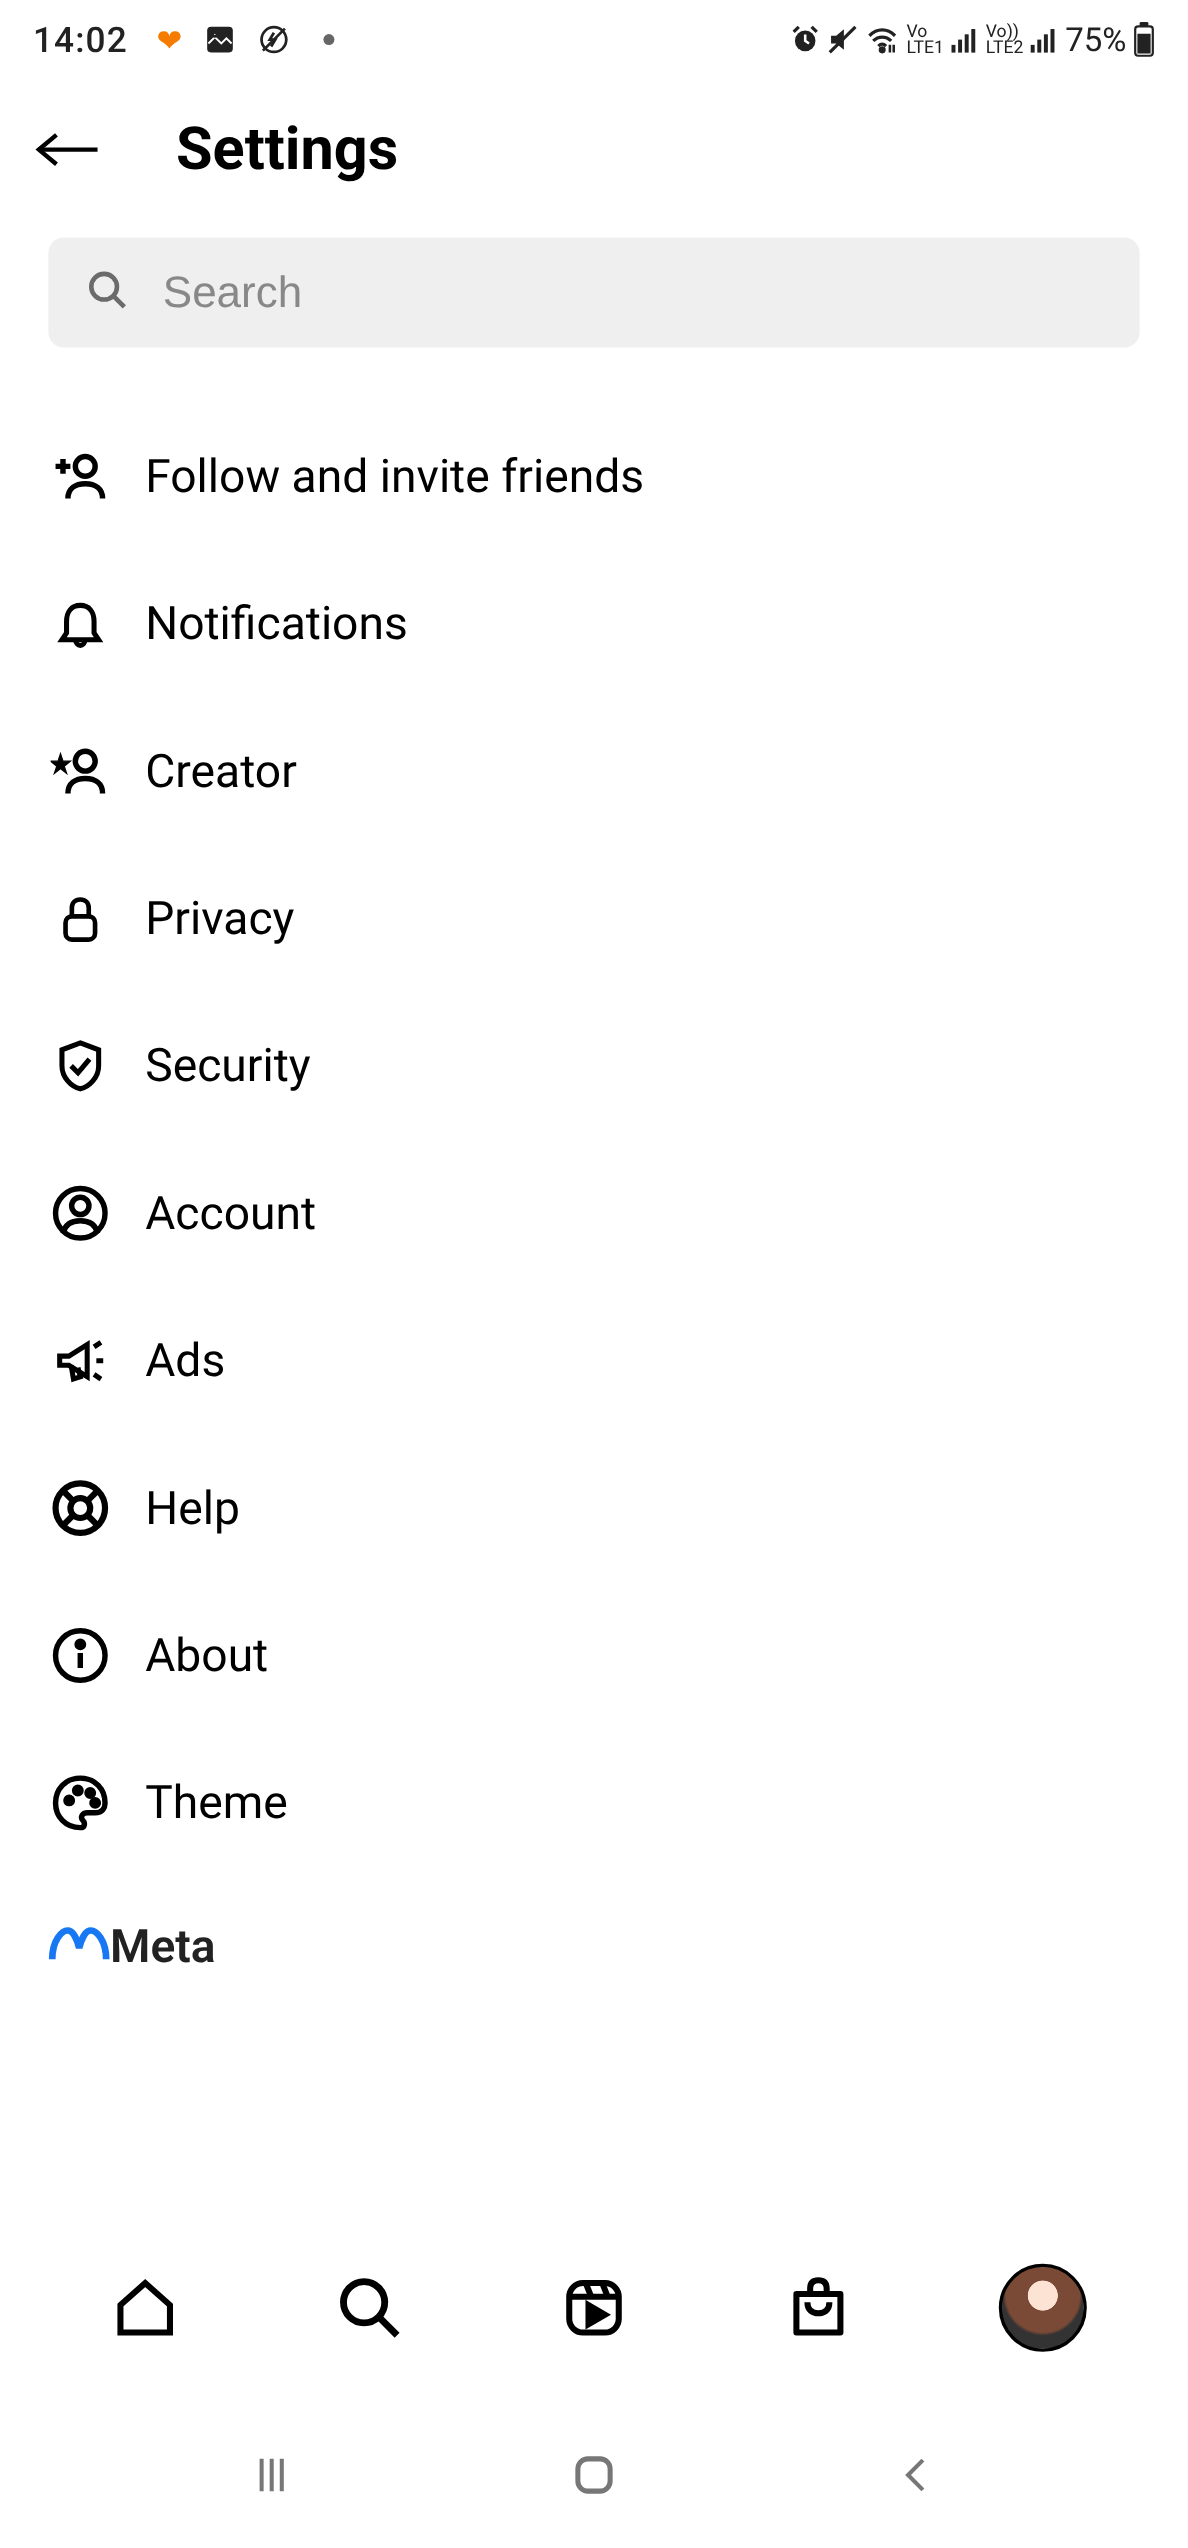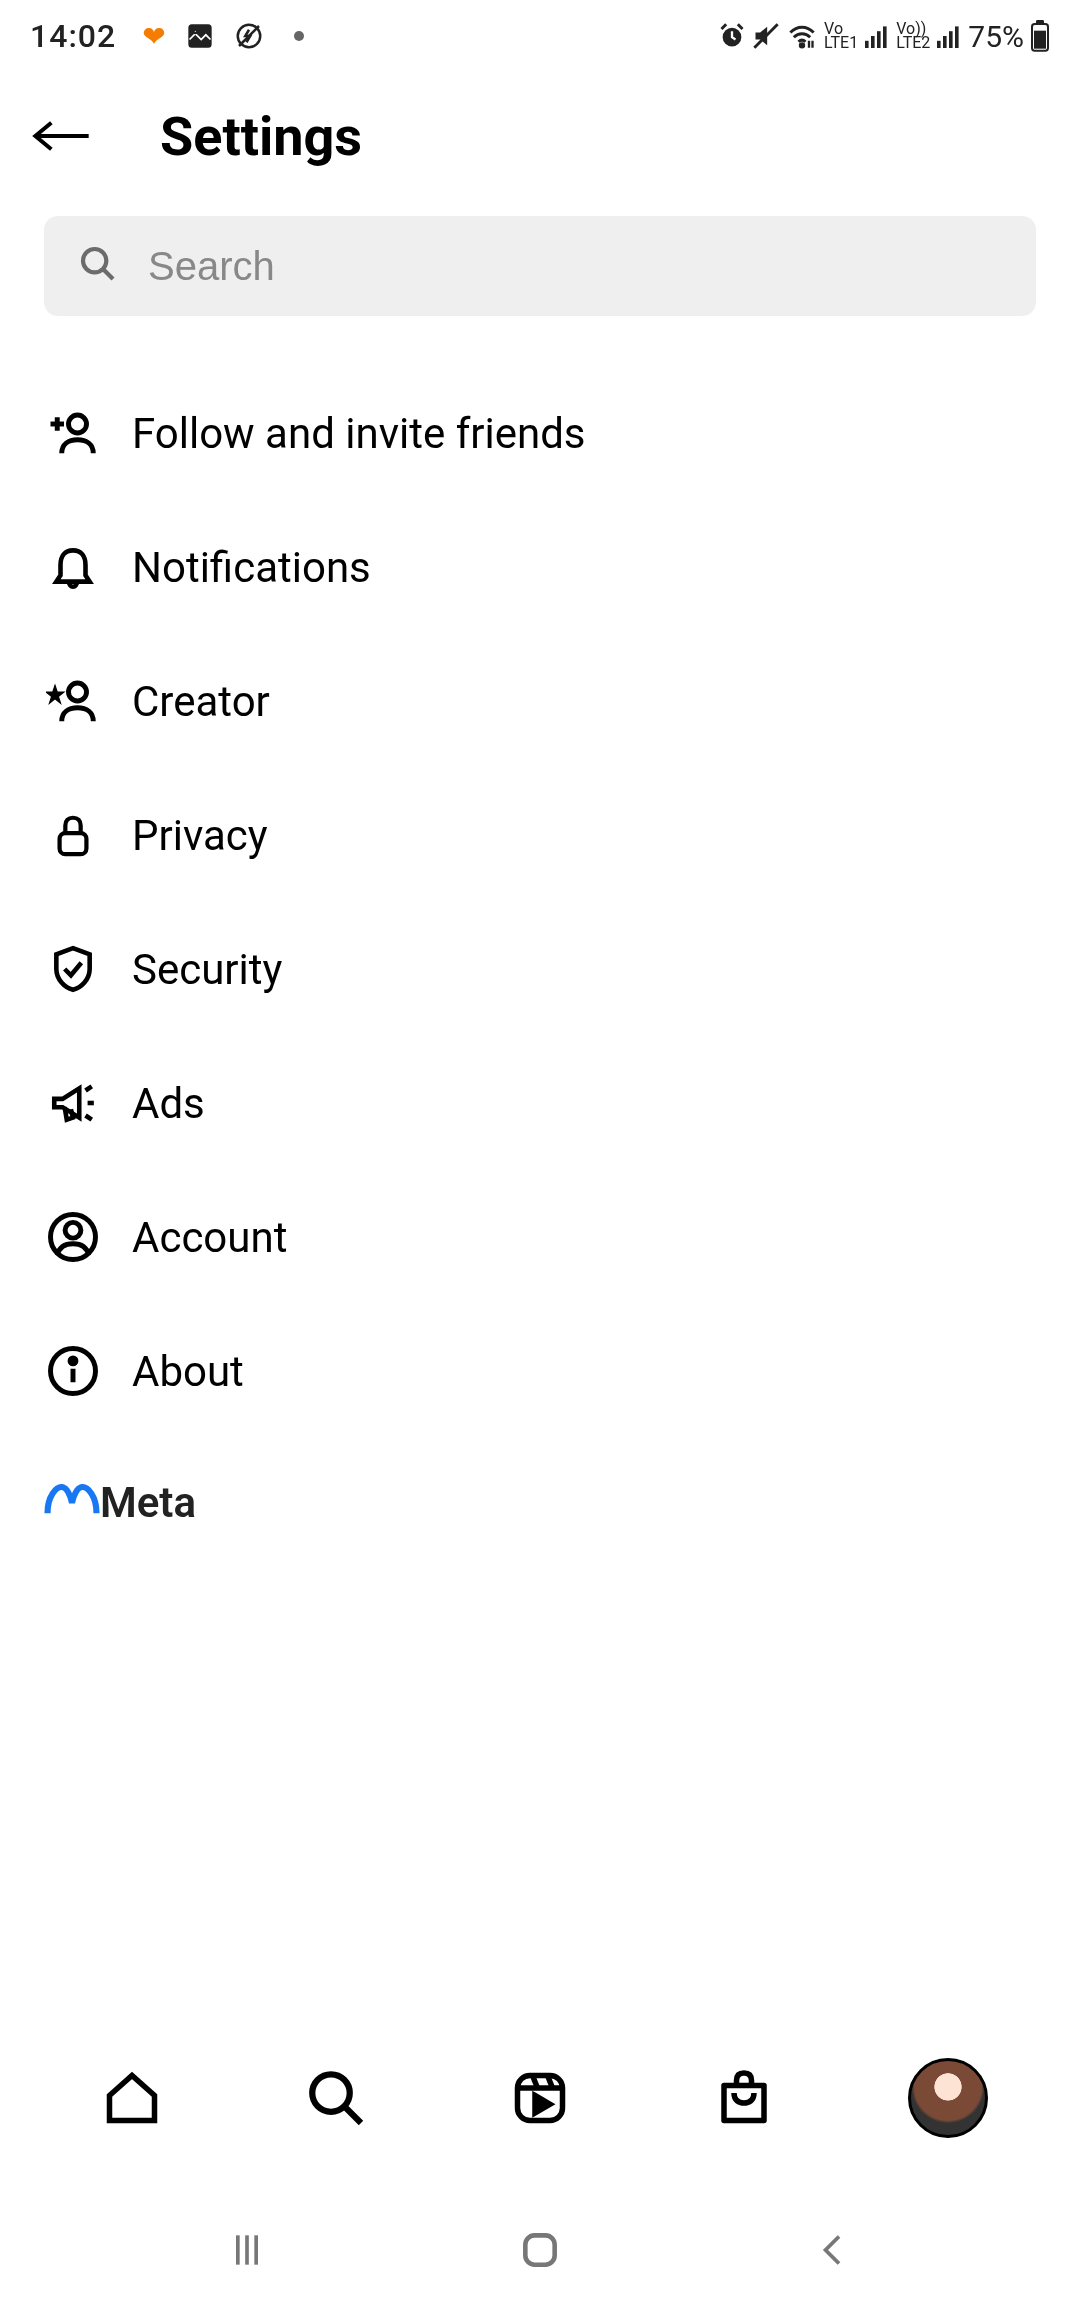--- a/index.html
+++ b/index.html
@@ -181,49 +181,74 @@
       <span class="menu-icon">
         <svg width="50" height="56" viewBox="0 0 24 24" fill="none" stroke="#000" stroke-width="2.2">
             <path d="M12 2 L20 5 L20 12 C20 17 16 21 12 22 C8 21 4 17 4 12 L4 5 Z"></path>
             <polyline points="8,12 11,15 16,9"></polyline>
           </svg>
       </span>
       <span class="menu-label">Security</span>
     </li>
     <li class="menu-item">
       <span class="menu-icon">
+        <svg width="54" height="54" viewBox="0 0 24 24" fill="none" stroke="#000" stroke-width="2.2">
+            <circle cx="12" cy="12" r="10"></circle>
+            <circle cx="12" cy="9" r="3.5"></circle>
+            <path d="M5 20 C6 16 9 15 12 15 C15 15 18 16 19 20"></path>
+          </svg>
+      </span>
+      <span class="menu-label">Account</span>
+    </li>
+    <li class="menu-item">
+      <span class="menu-icon">
         <svg width="54" height="50" viewBox="0 0 24 24" fill="none" stroke="#000" stroke-width="2.2">
             <path d="M3 10 L3 14 L7 14 L15 19 L15 5 L7 10 Z"></path>
             <path d="M8 14 L9 20 L12 19 L11 15"></path>
             <line x1="18" y1="6" x2="21" y2="4"></line>
             <line x1="19" y1="12" x2="22" y2="12"></line>
             <line x1="18" y1="18" x2="21" y2="20"></line>
           </svg>
       </span>
       <span class="menu-label">Ads</span>
     </li>
     <li class="menu-item">
       <span class="menu-icon">
-        <svg width="54" height="54" viewBox="0 0 24 24" fill="none" stroke="#000" stroke-width="2.2">
+        <svg width="54" height="54" viewBox="0 0 24 24" fill="none" stroke="#000" stroke-width="2.5">
             <circle cx="12" cy="12" r="10"></circle>
-            <circle cx="12" cy="9" r="3.5"></circle>
-            <path d="M5 20 C6 16 9 15 12 15 C15 15 18 16 19 20"></path>
-          </svg>
-      </span>
-      <span class="menu-label">Account</span>
+            <circle cx="12" cy="12" r="4"></circle>
+            <line x1="4.5" y1="4.5" x2="9" y2="9"></line>
+            <line x1="19.5" y1="4.5" x2="15" y2="9"></line>
+            <line x1="4.5" y1="19.5" x2="9" y2="15"></line>
+            <line x1="19.5" y1="19.5" x2="15" y2="15"></line>
+          </svg>
+      </span>
+      <span class="menu-label">Help</span>
     </li>
     <li class="menu-item">
       <span class="menu-icon">
         <svg width="54" height="54" viewBox="0 0 24 24" fill="none" stroke="#000" stroke-width="2.2">
             <circle cx="12" cy="12" r="10"></circle>
             <line x1="12" y1="11" x2="12" y2="17"></line>
             <circle cx="12" cy="7.5" r="1.3" fill="#000"></circle>
           </svg>
       </span>
       <span class="menu-label">About</span>
+    </li>
+    <li class="menu-item">
+      <span class="menu-icon">
+        <svg width="54" height="54" viewBox="0 0 24 24" fill="none" stroke="#000" stroke-width="2.2">
+            <path d="M12 2 C6 2 2 6.5 2 12 C2 17.5 6 22 12 22 C14 22 14 20 13 19 C12 18 12.5 16 15 16 L18 16 C21 16 22 14 22 12 C22 6.5 18 2 12 2 Z"></path>
+            <circle cx="7.5" cy="11" r="1.3" fill="#000"></circle>
+            <circle cx="11" cy="7" r="1.3" fill="#000"></circle>
+            <circle cx="16" cy="8" r="1.3" fill="#000"></circle>
+            <circle cx="18" cy="12" r="1.3" fill="#000"></circle>
+          </svg>
+      </span>
+      <span class="menu-label">Theme</span>
     </li>
   </ul>
 
   <div class="meta-brand">
     <span>
       <svg width="56" height="40" viewBox="0 0 32 22" fill="none" stroke="#1877f2" stroke-width="3.5">
           <path d="M2 18 C2 8 7 3 10 3 C13 3 15 8 16 12 C17 8 19 3 22 3 C25 3 30 8 30 18"></path>
         </svg>
     </span>
     <span class="meta-text">Meta</span>

